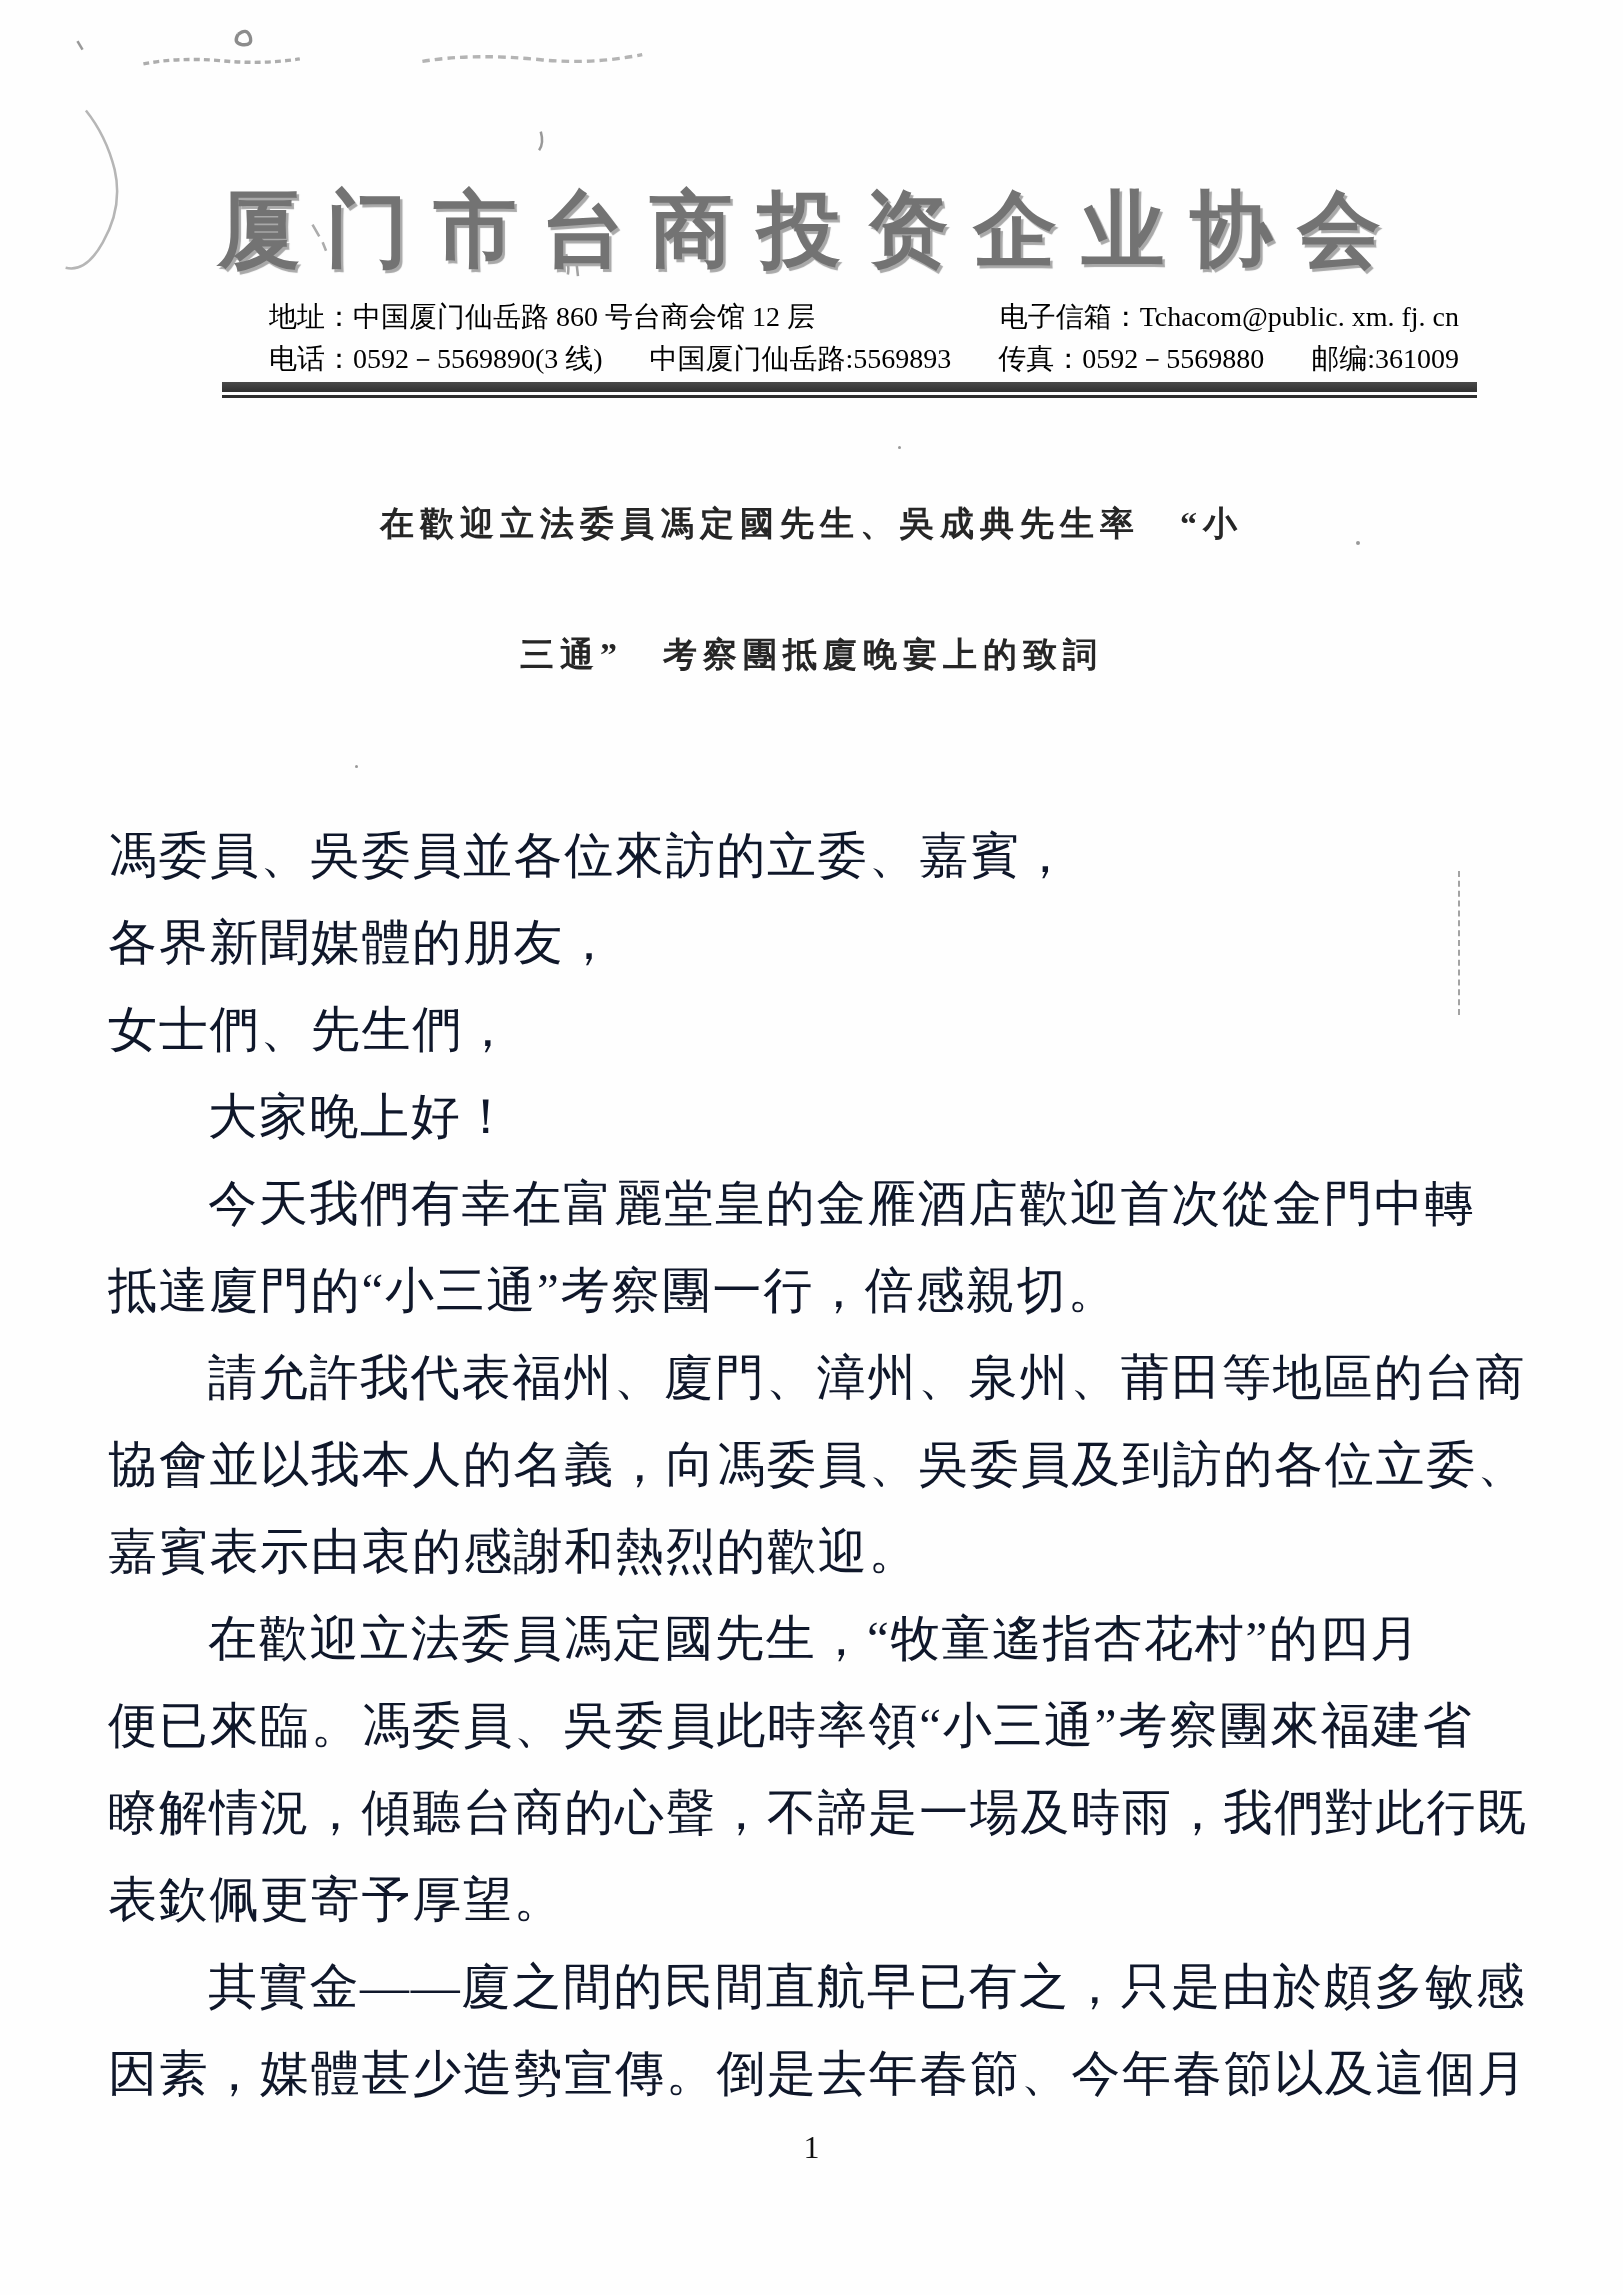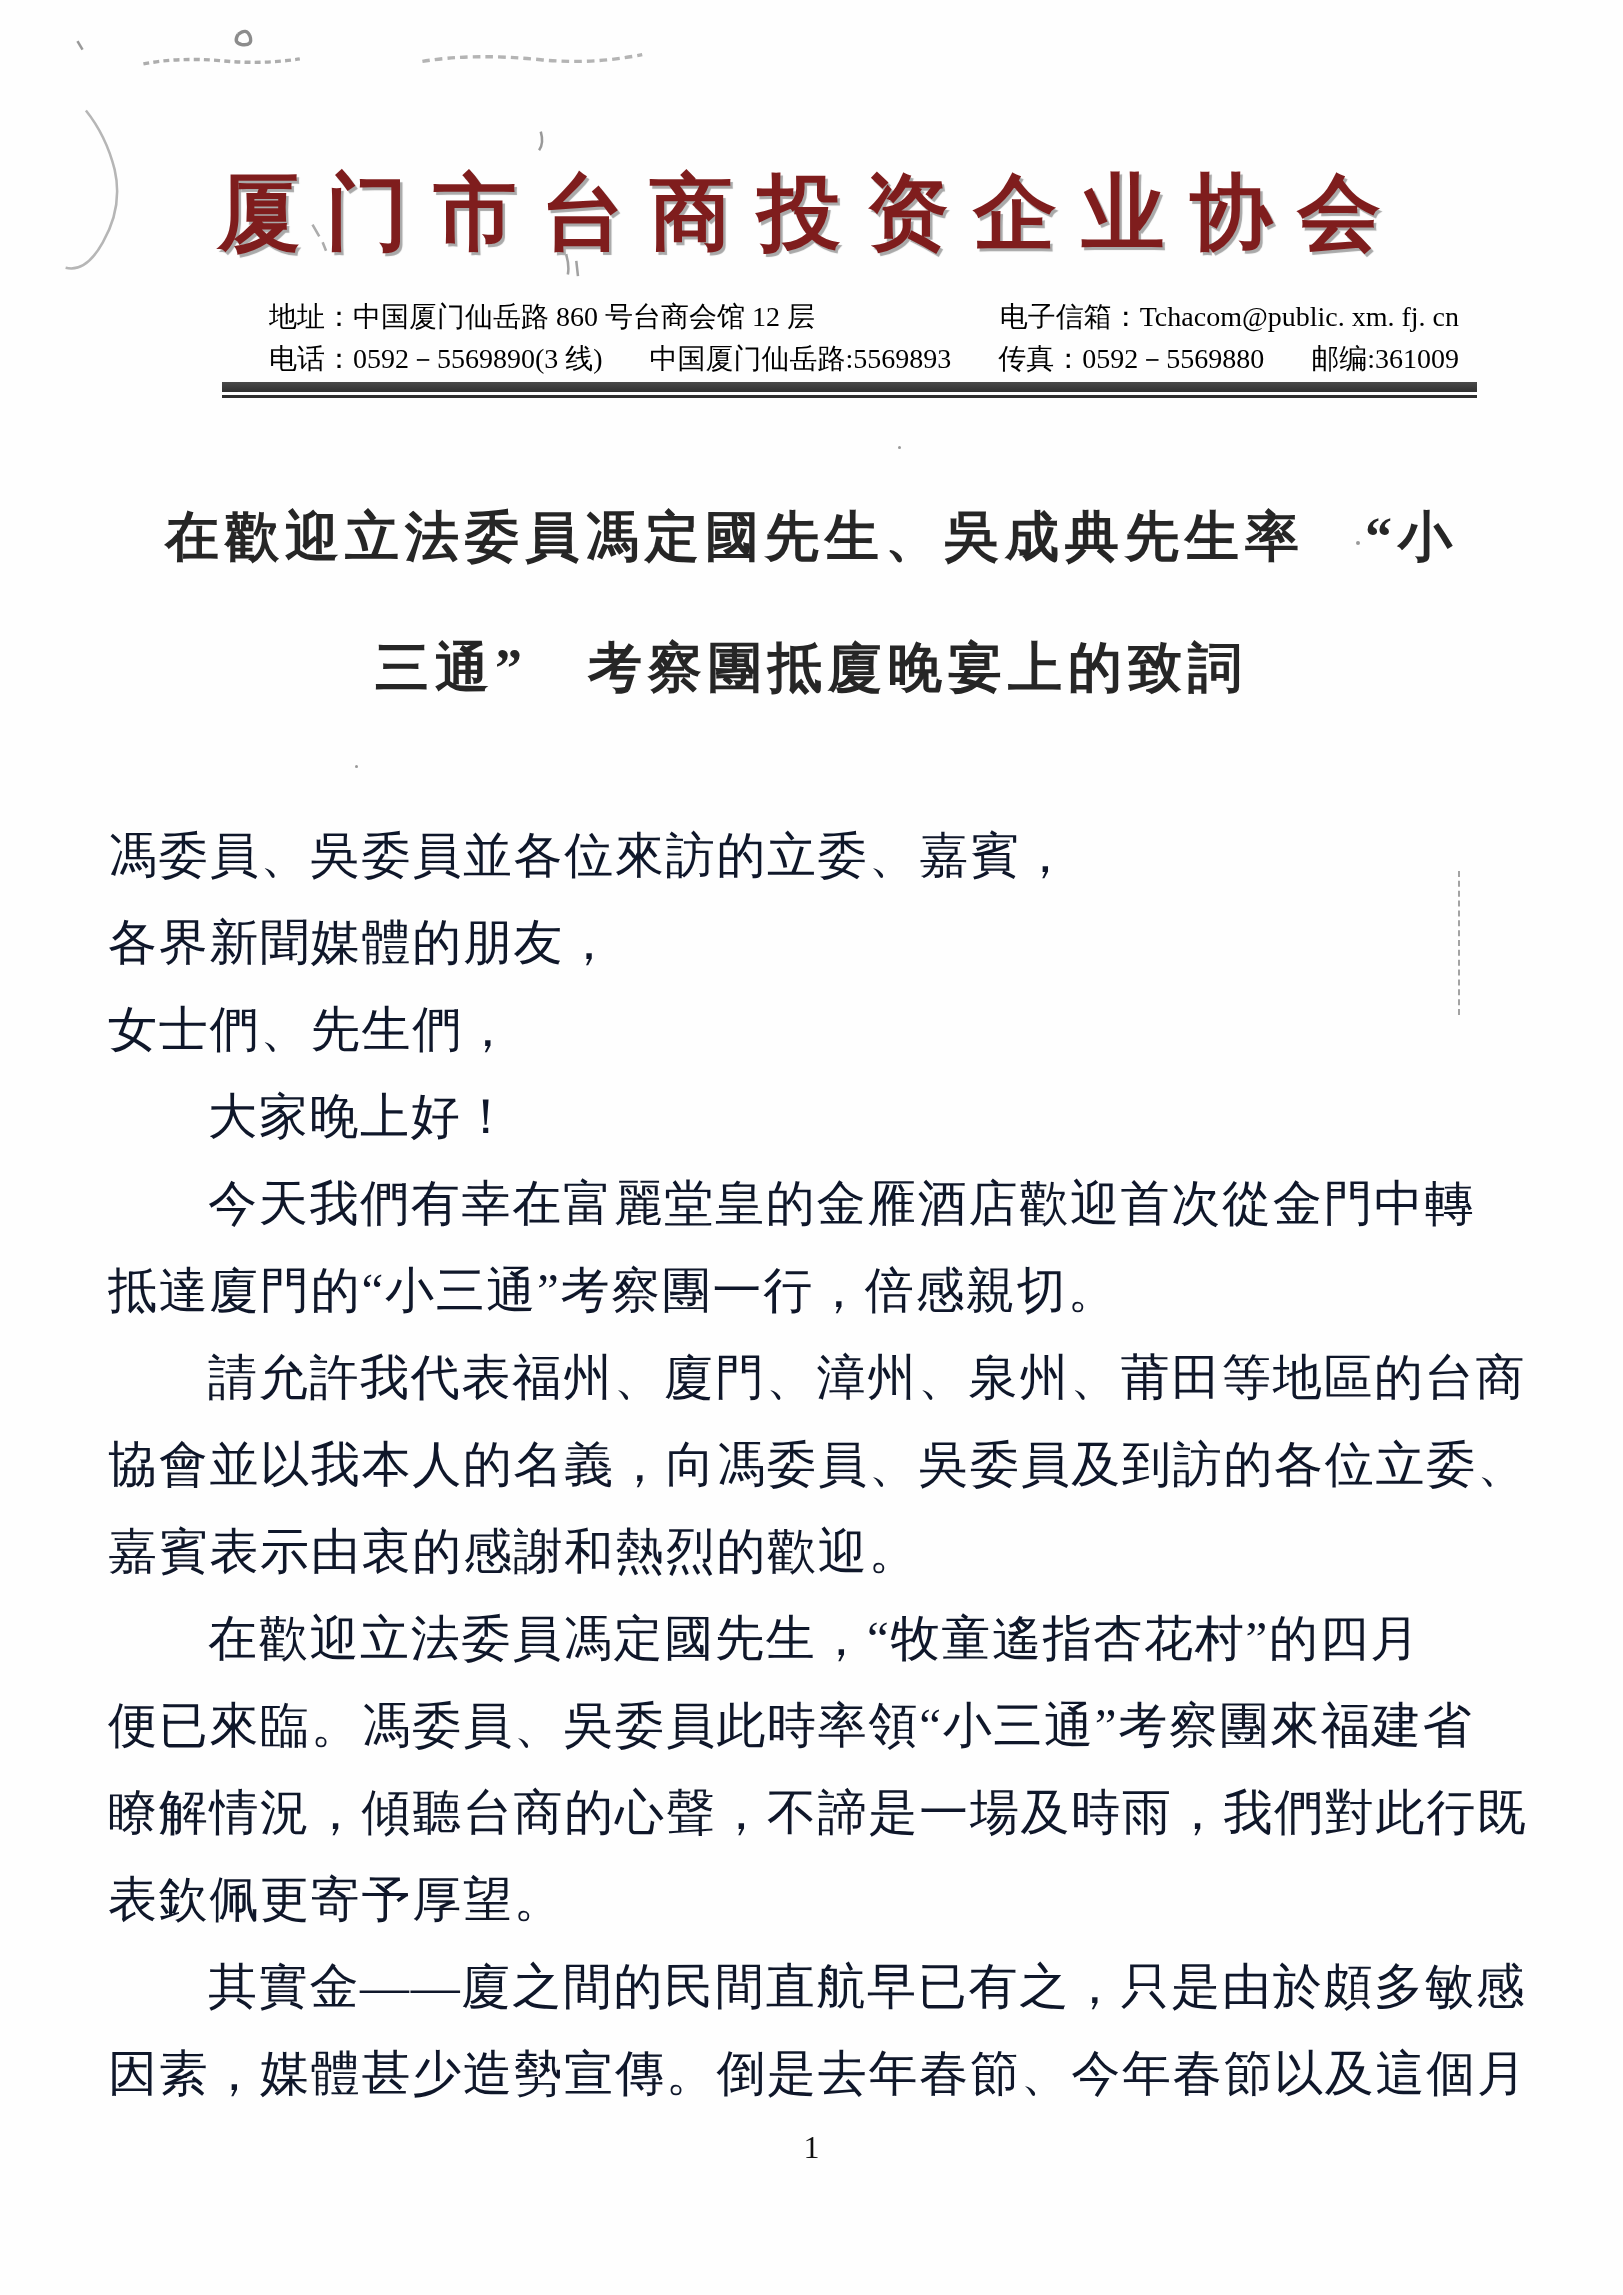--- a/index.html
+++ b/index.html
@@ -7,44 +7,44 @@
     position:relative;
     width:1623px;height:2295px;
     margin:0 auto;
     background:#fefefe;
     overflow:hidden;
     font-family:"Liberation Serif","DejaVu Serif",serif;
     color:#1c1c1c;
   }
   
   .org-name{
-    position:absolute;top:158px;left:0;width:100%;
+    position:absolute;top:175px;left:0;width:100%;
     text-align:center;
     font-size:83px;font-weight:bold;
     letter-spacing:25px;
-    color:#7f1d1d;
+    color:#737373;
     text-shadow:2.5px 2.5px 0.8px #a9a9a9;
     white-space:nowrap;
   }
   .contact{
     position:absolute;left:269px;width:1190px;
     display:flex;justify-content:space-between;
     font-size:28px;color:#000000;
     white-space:nowrap;
   }
   .contact-1{top:298px;}
   .contact-2{top:340px;}
   .divider{position:absolute;left:222px;top:382px;width:1255px;}
   .divider .bar{height:10px;background:linear-gradient(180deg,#4a4a4a,#303030);}
   .divider .thin{height:2.5px;background:#2e2e2e;margin-top:3.4px;}
   
   .doc-title{
     position:absolute;left:0;width:100%;
     text-align:center;
-    font-size:54px;font-weight:600;
+    font-size:34px;font-weight:600;
     letter-spacing:6px;color:#262626;
     white-space:nowrap;
   }
   .doc-title-1{top:501px;}
   .doc-title-2{top:632px;}
   
   .body-text{
     position:absolute;left:108px;top:812px;width:1412px;
     font-size:49px;color:#0f172a;
   }

